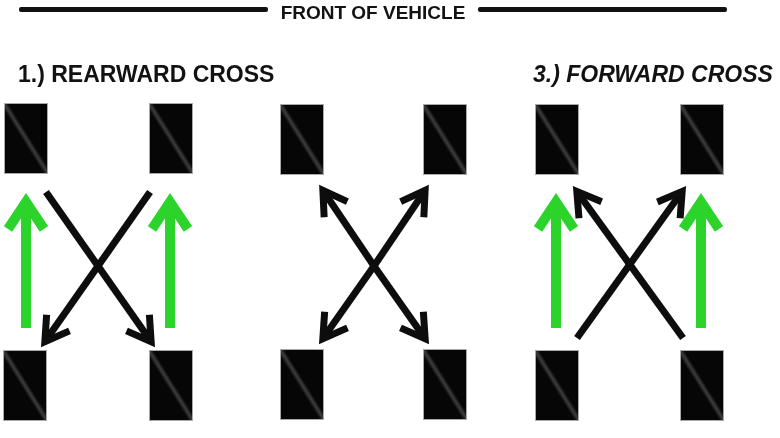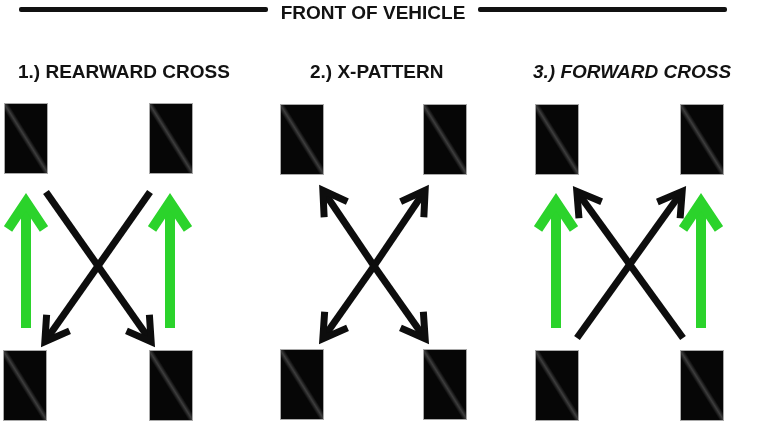--- a/index.html
+++ b/index.html
@@ -8,21 +8,21 @@
     overflow:hidden;font-family:"Liberation Sans",sans-serif;
   }
   .rule{position:absolute;top:7px;height:5px;background:#111111;border-radius:2px;}
   .rule-left{left:19px;width:249px;}
   .rule-right{left:478px;width:249px;}
   .title{
     position:absolute;left:268px;top:2px;width:210px;text-align:center;
     font-size:19px;font-weight:bold;color:#121212;white-space:nowrap;
   }
   .plabel{
-    position:absolute;top:61px;font-size:19px;font-weight:bold;color:#121212;
+    position:absolute;top:61px;font-size:23px;font-weight:bold;color:#121212;
     white-space:nowrap;
   }
   .plabel-1{left:18px;}
   .plabel-2{left:310px;}
   .plabel-3{left:533px;font-style:italic;}
   .tire{
     position:absolute;width:44px;height:71px;
     background-color:#060606;
     background-image:linear-gradient(58deg, rgba(0,0,0,0) 45%, #3d3d3d 50%, rgba(0,0,0,0) 55%);
     border:1px solid #a9a9a9;box-sizing:border-box;
@@ -36,21 +36,20 @@
 </head>
 <body>
 
 <div class="canvas">
 
   <div class="rule rule-left"></div>
   <div class="title">FRONT OF VEHICLE</div>
   <div class="rule rule-right"></div>
 
   <div class="plabel plabel-1">1.) REARWARD CROSS</div>
-  <div class="plabel plabel-2">2.) X-PATTERN</div>
   <div class="plabel plabel-3">3.) FORWARD CROSS</div>
 
   <svg class="arrows" width="780" height="438" viewBox="0 0 780 438">
     <defs>
       <marker id="mb" markerUnits="userSpaceOnUse" markerWidth="40" markerHeight="40" viewBox="0 0 40 40" refX="30" refY="20" orient="auto">
         <polyline class="hd-black" points="9,6 32,20 9,34" stroke="#0d0d0d"></polyline>
       </marker>
       <marker id="mg" markerUnits="userSpaceOnUse" markerWidth="44" markerHeight="44" viewBox="0 0 44 44" refX="32" refY="22" orient="auto">
         <polyline class="hd-green" points="7,4 34,22 7,40" stroke="#2bd32b"></polyline>
       </marker>

